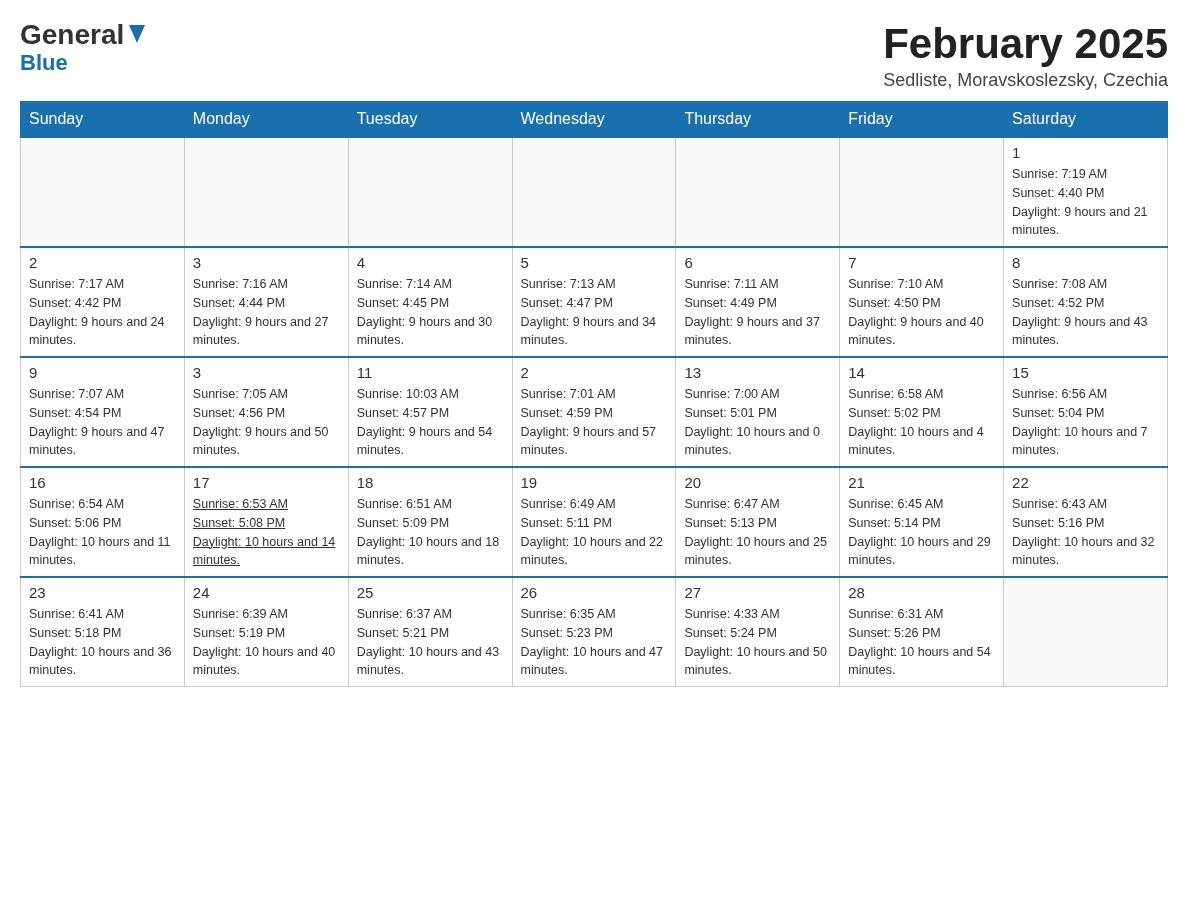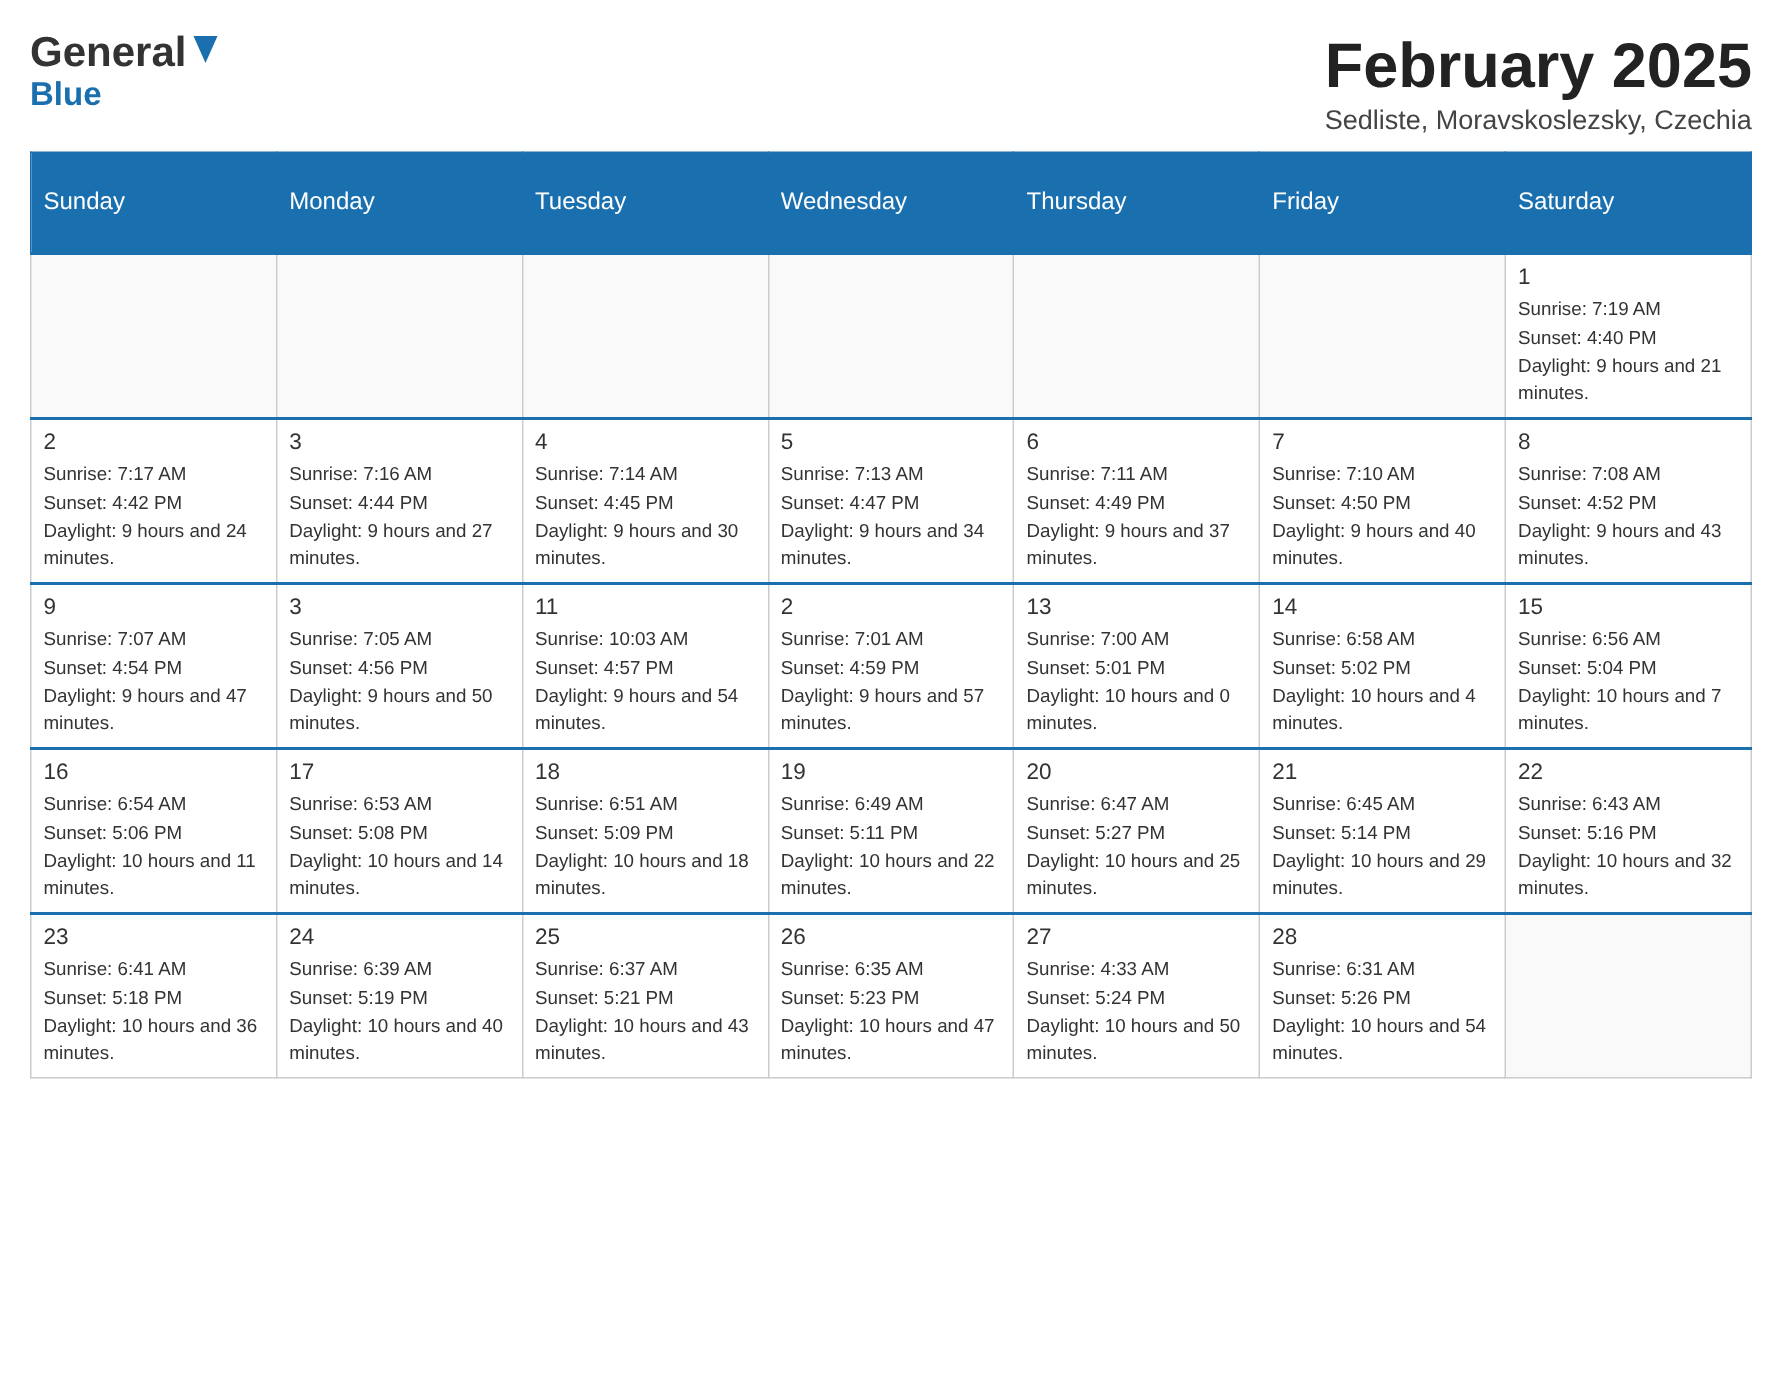--- a/index.html
+++ b/index.html
@@ -44,21 +44,21 @@
       margin-top: 2px;
     }
     .calendar {
       width: 100%;
       border-collapse: collapse;
       margin-top: 10px;
     }
     .calendar thead th {
       background-color: #1a6faf;
       color: #fff;
-      padding: 24px 8px;
+      padding: 8px 8px;
       text-align: left;
       font-size: 16px;
       font-weight: normal;
       border: 1px solid #1a6faf;
     }
     .calendar tbody td {
       vertical-align: top;
       border: 1px solid #ccc;
       padding: 6px 8px;
       width: 14.28%;
@@ -224,40 +224,40 @@
       </tr>
       <tr>
         <td>
           <span class="day-number">16</span>
           <div class="day-info" style="white-space: pre-line;">Sunrise: 6:54 AM
 Sunset: 5:06 PM
 Daylight: 10 hours and 11 minutes.</div>
         </td>
         <td>
           <span class="day-number">17</span>
-          <div class="day-info" style="white-space: pre-line;">Sunrise: 6:53 AM
+          <div class="day-info" style="white-space: pre-line; text-decoration: underline;">Sunrise: 6:53 AM
 Sunset: 5:08 PM
 Daylight: 10 hours and 14 minutes.</div>
         </td>
         <td>
           <span class="day-number">18</span>
           <div class="day-info" style="white-space: pre-line;">Sunrise: 6:51 AM
 Sunset: 5:09 PM
 Daylight: 10 hours and 18 minutes.</div>
         </td>
         <td>
           <span class="day-number">19</span>
           <div class="day-info" style="white-space: pre-line;">Sunrise: 6:49 AM
 Sunset: 5:11 PM
 Daylight: 10 hours and 22 minutes.</div>
         </td>
         <td>
           <span class="day-number">20</span>
           <div class="day-info" style="white-space: pre-line;">Sunrise: 6:47 AM
-Sunset: 5:27 PM
+Sunset: 5:13 PM
 Daylight: 10 hours and 25 minutes.</div>
         </td>
         <td>
           <span class="day-number">21</span>
           <div class="day-info" style="white-space: pre-line;">Sunrise: 6:45 AM
 Sunset: 5:14 PM
 Daylight: 10 hours and 29 minutes.</div>
         </td>
         <td>
           <span class="day-number">22</span>

